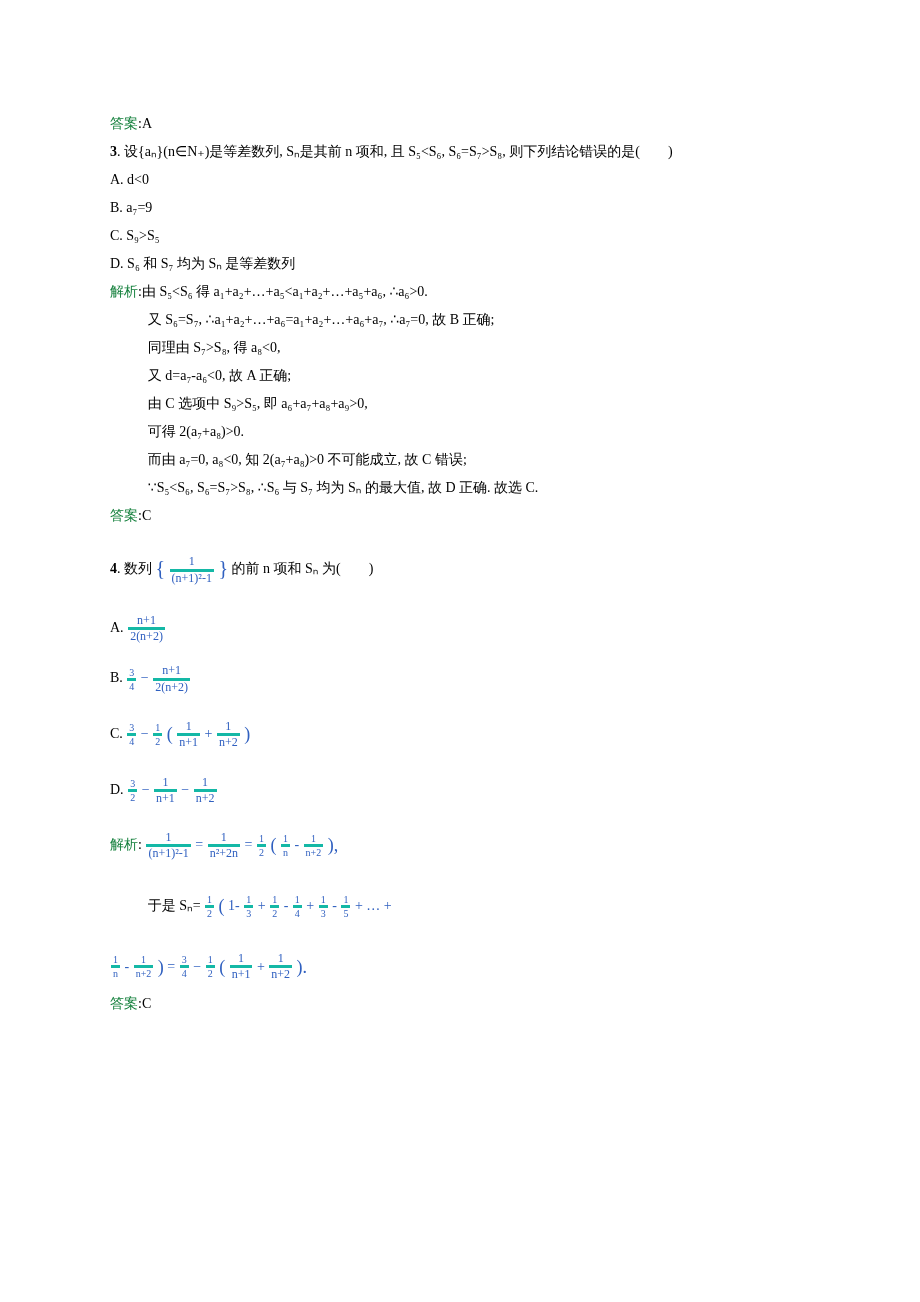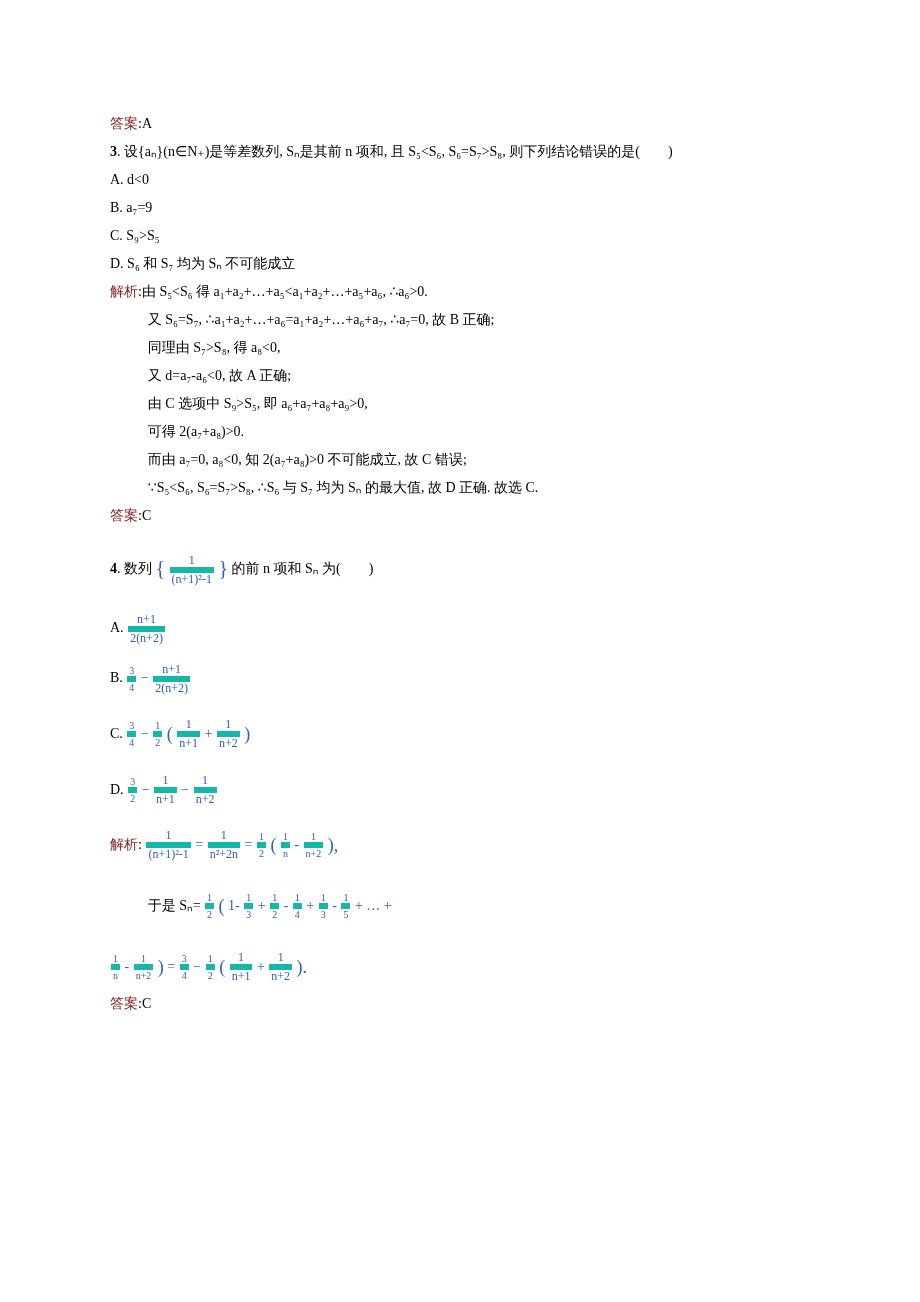--- a/index.html
+++ b/index.html
@@ -6,33 +6,33 @@
     width: 920px;
     margin: 0;
     padding: 110px 110px 50px 110px;
     box-sizing: border-box;
     font-family: "SimSun", "宋体", serif;
     font-size: 14px;
     color: #000;
     background: #fff;
     line-height: 2.0;
   }
-  .red { color: #7f1d1d; text-align: center; }
+  .red { color: #15803d; text-align: center; }
   .frac {
     display: inline-block;
     vertical-align: middle;
     text-align: center;
     font-family: "Times New Roman", serif;
     font-size: 12px;
     line-height: 1.1;
     color: #3060c0;
     margin: 0 1px;
   }
   .frac .num { display:block; padding:0 2px; }
-  .frac .den { display:block; border-top:6px solid #14b8a6; padding:0 2px; }
+  .frac .den { display:block; border-top:3px solid #14b8a6; padding:0 2px; }
   .frac.sm .num, .frac.sm .den { font-size:10px; }
   .indent { margin-left: 2.7em; }
   p { margin:0; }
   .gap { height:14px; }
   .big-row { line-height: 2.6; }
   .braces {
     font-size: 20px;
     color: #3060c0;
     vertical-align: middle;
     display:inline-block;
@@ -48,21 +48,21 @@
 <p>
   <span class="red">答案</span><span>:A</span>
 </p>
 
 <p>
   <b>3</b><span>. 设{aₙ}(n∈N₊)是等差数列, Sₙ是其前 n 项和, 且 S₅&lt;S₆, S₆=S₇&gt;S₈, 则下列结论错误的是(　　)</span>
 </p>
 <p>A. d&lt;0</p>
 <p>B. a₇=9</p>
 <p>C. S₉&gt;S₅</p>
-<p>D. S₆ 和 S₇ 均为 Sₙ 不可能成立</p>
+<p>D. S₆ 和 S₇ 均为 Sₙ 是等差数列</p>
 
 <p>
   <span class="red">解析</span><span>:由 S₅&lt;S₆ 得 a₁+a₂+…+a₅&lt;a₁+a₂+…+a₅+a₆, ∴a₆&gt;0.</span>
 </p>
 <p class="indent">又 S₆=S₇, ∴a₁+a₂+…+a₆=a₁+a₂+…+a₆+a₇, ∴a₇=0, 故 B 正确;</p>
 <p class="indent">同理由 S₇&gt;S₈, 得 a₈&lt;0,</p>
 <p class="indent">又 d=a₇-a₆&lt;0, 故 A 正确;</p>
 <p class="indent">由 C 选项中 S₉&gt;S₅, 即 a₆+a₇+a₈+a₉&gt;0,</p>
 <p class="indent">可得 2(a₇+a₈)&gt;0.</p>
 <p class="indent">而由 a₇=0, a₈&lt;0, 知 2(a₇+a₈)&gt;0 不可能成立, 故 C 错误;</p>

